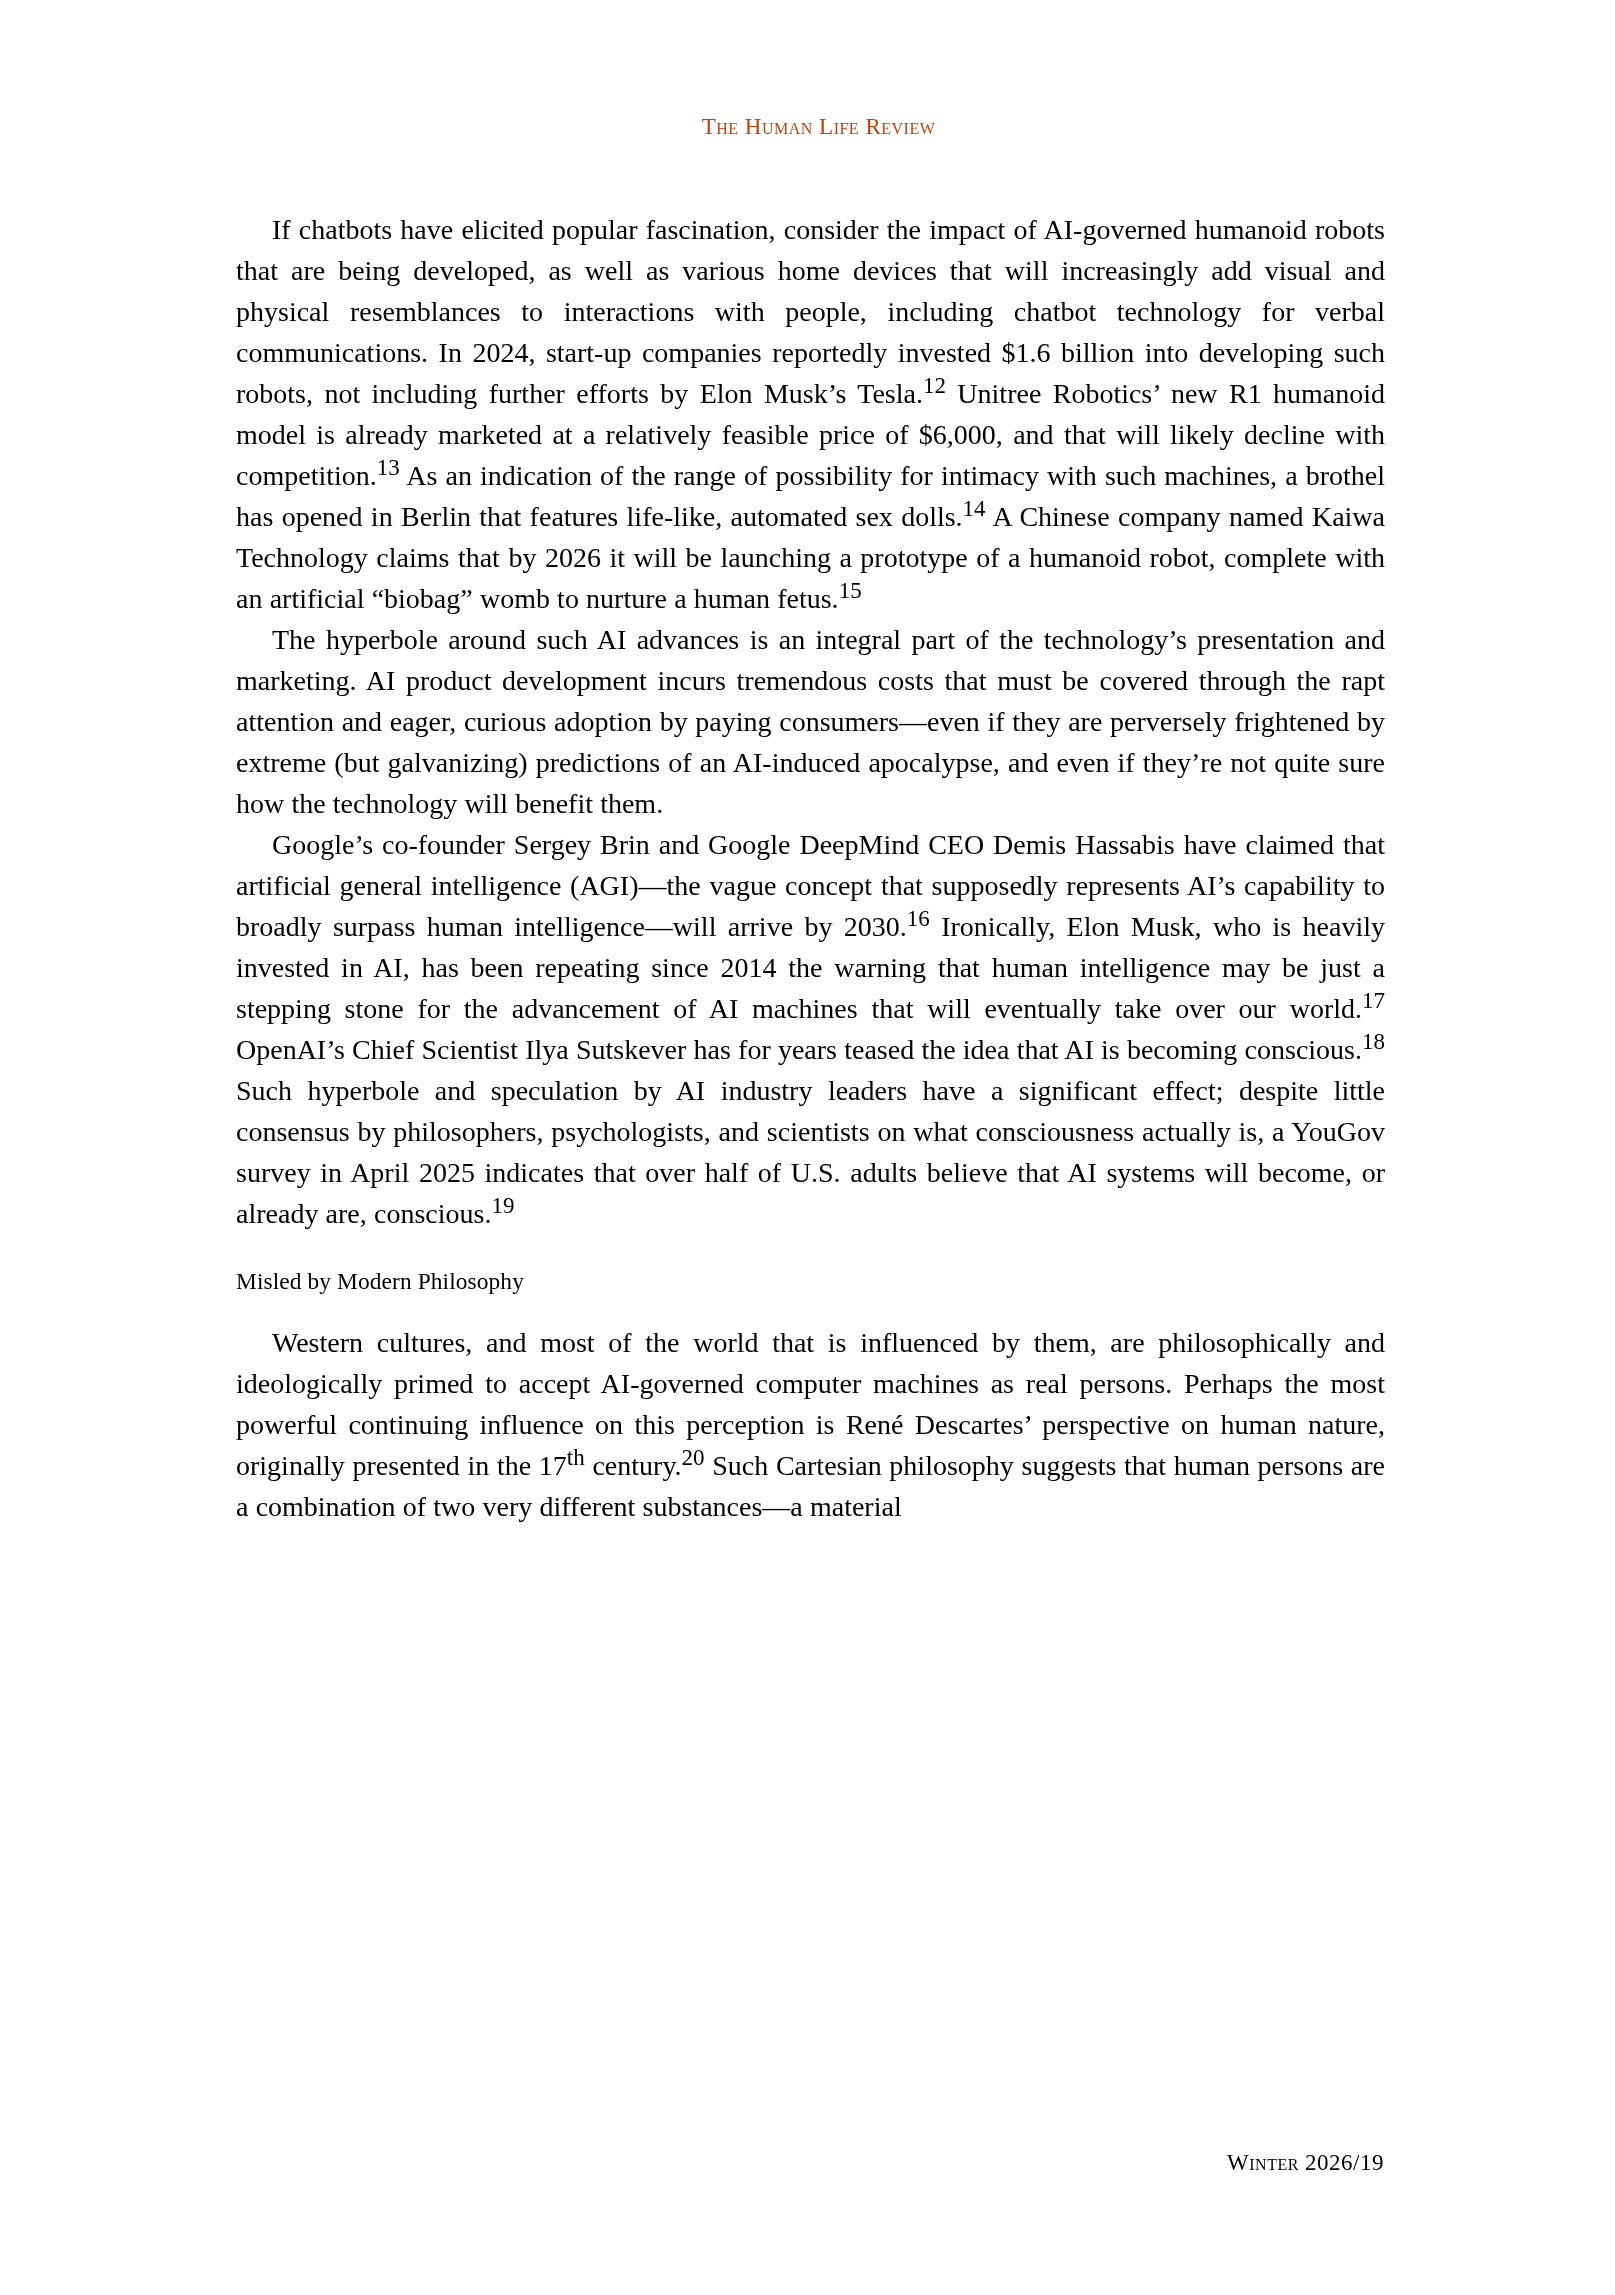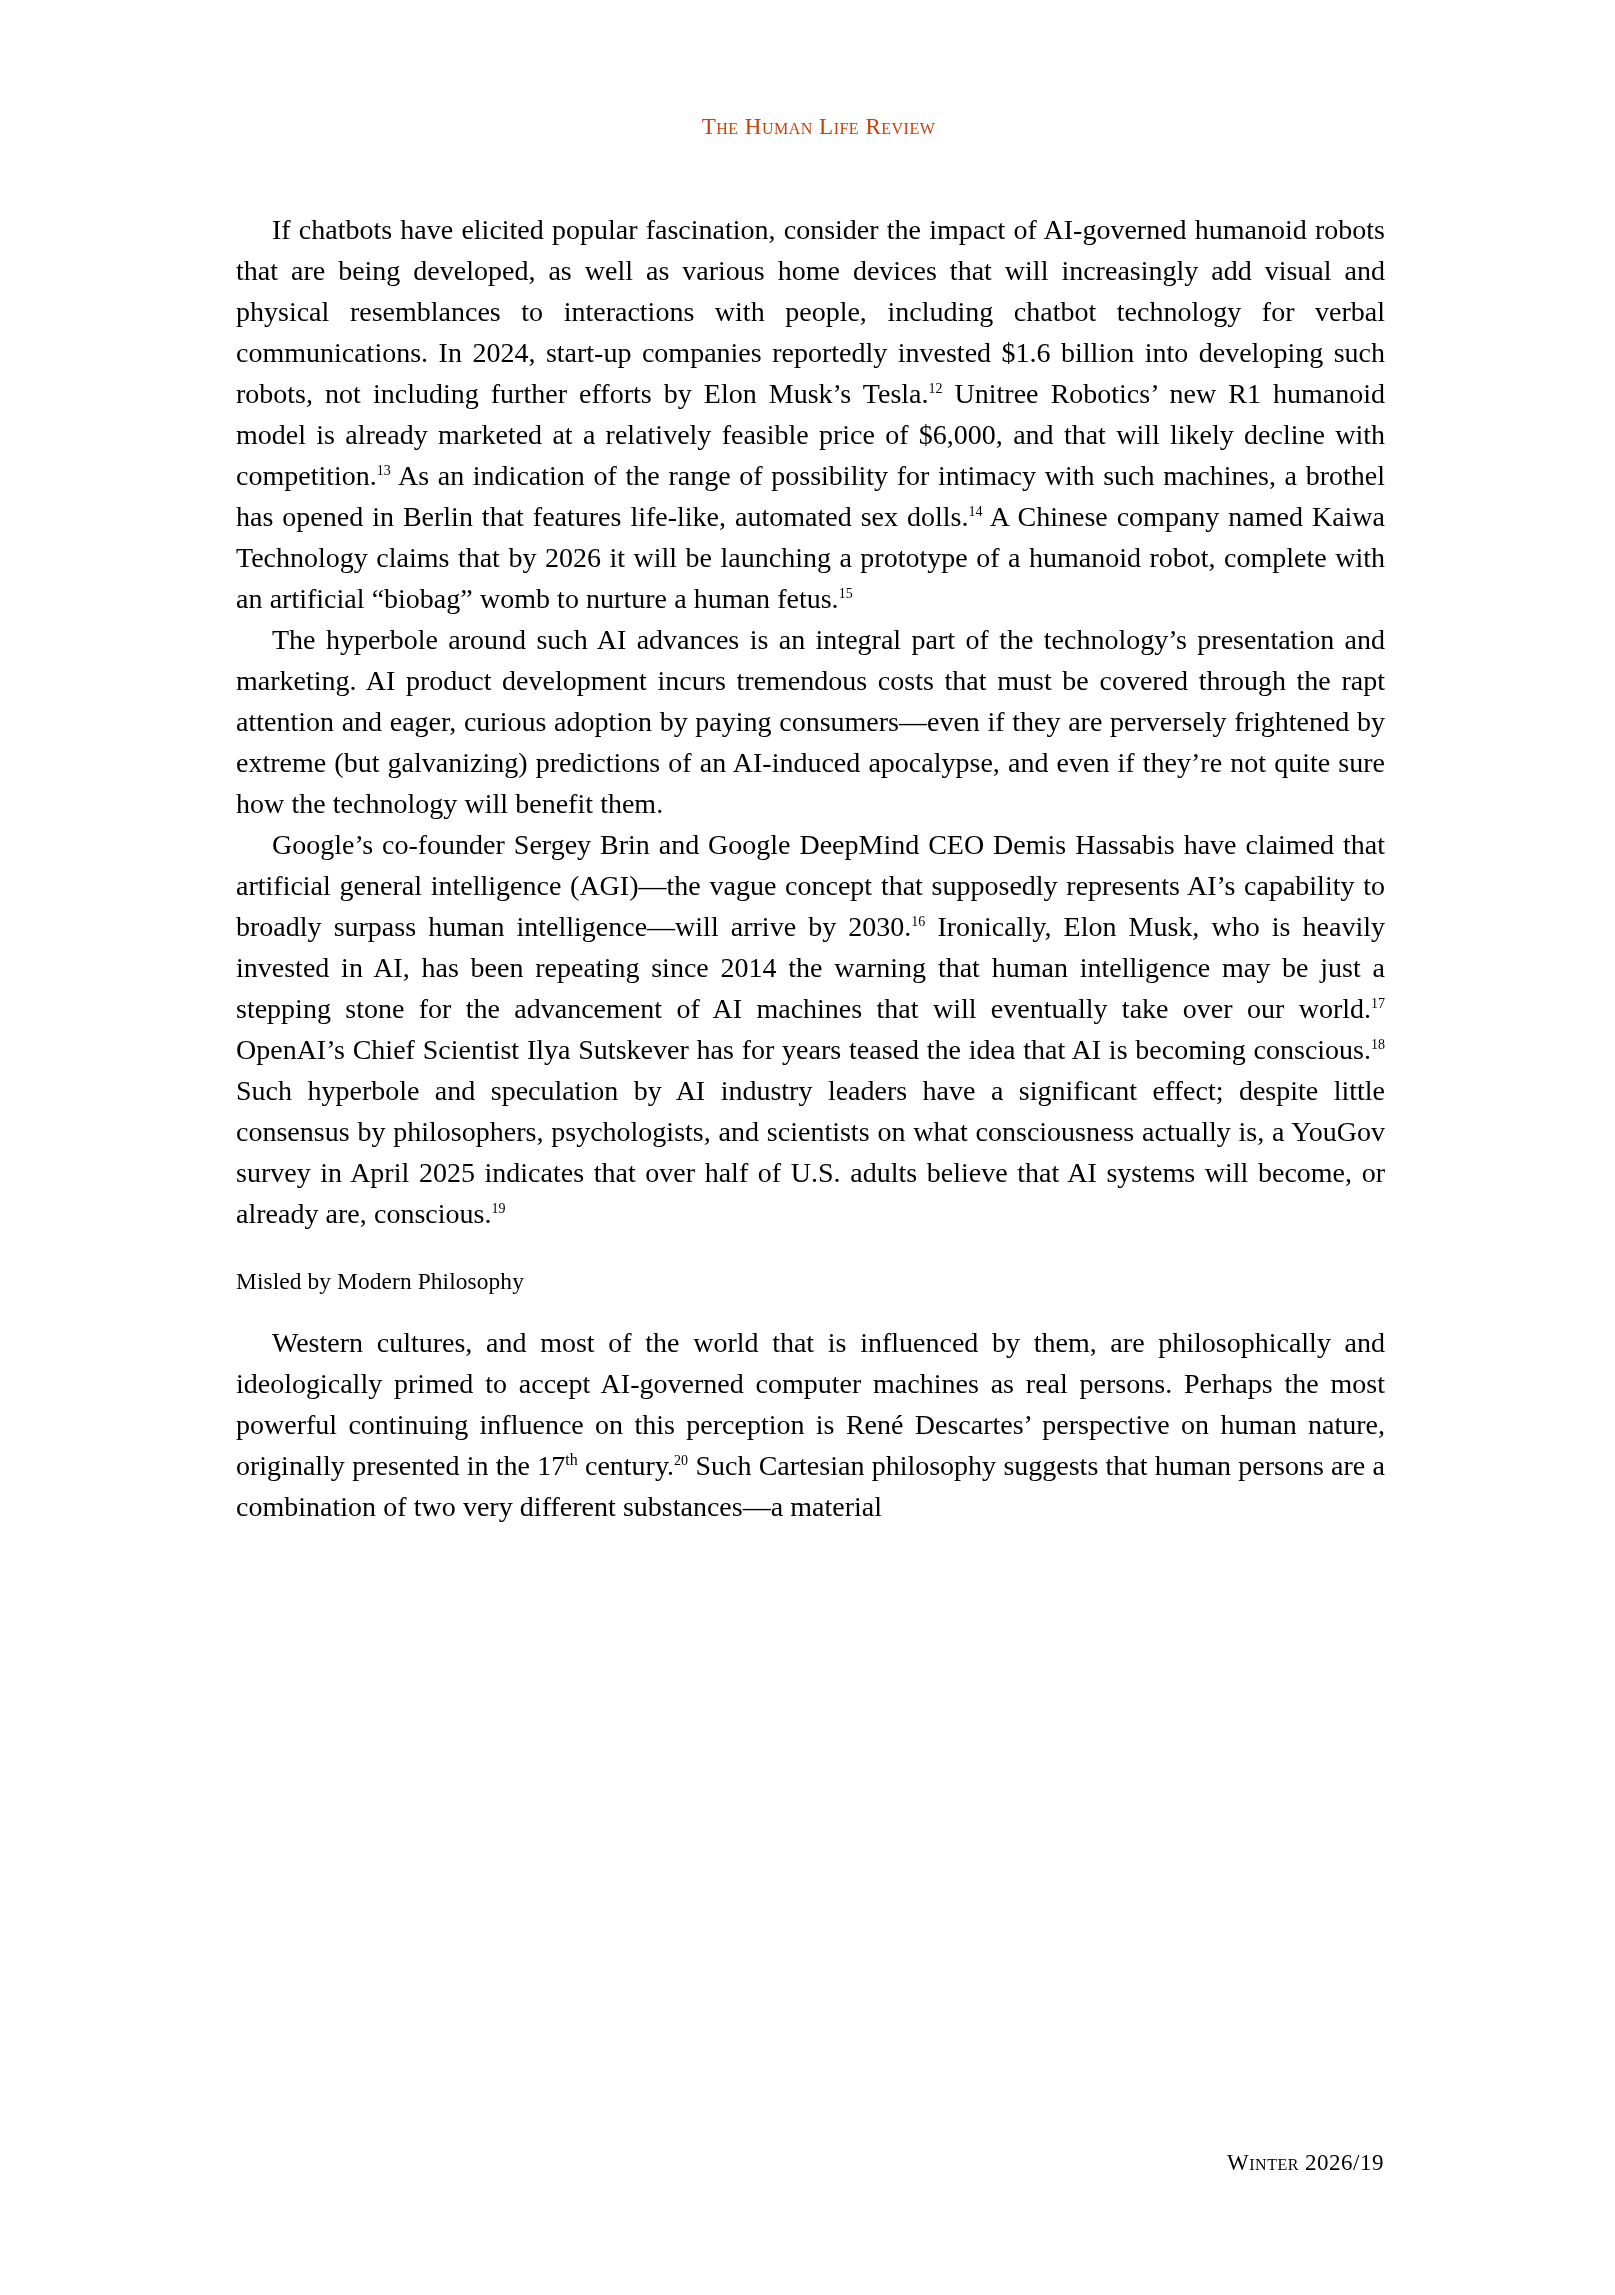--- a/index.html
+++ b/index.html
@@ -51,27 +51,27 @@
     line-height: 41px;
     text-align: justify;
     text-justify: inter-word;
     text-indent: 36px;
     hyphens: manual;
     -webkit-hyphens: manual;
     word-spacing: 0.2px;
   }
 
   sup.note {
-    font-size: 14px;
+    font-size: 23px;
     vertical-align: super;
     line-height: 0;
   }
 
   sup.ord {
-    font-size: 16px;
+    font-size: 23px;
     vertical-align: super;
     line-height: 0;
   }
 
   h2.section-head {
     margin: 0;
     font-size: 23.4px;
     line-height: 30px;
     font-weight: normal;
     text-indent: 0;

